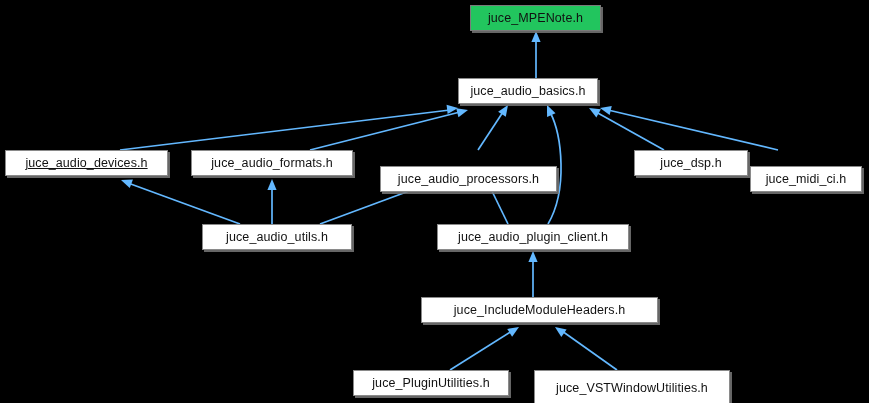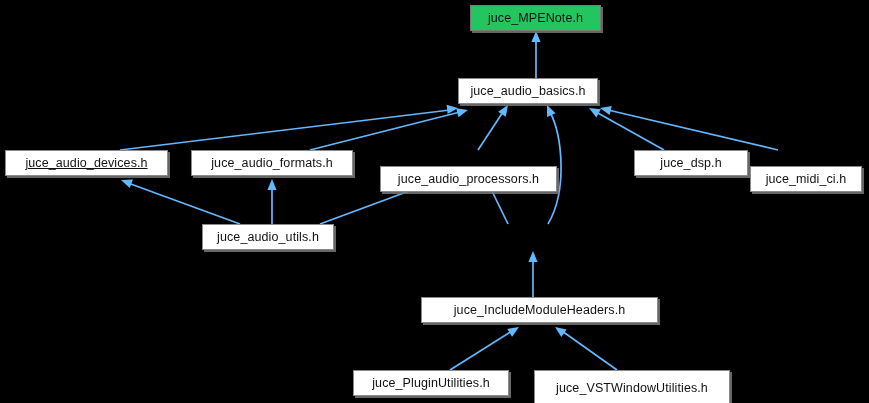--- a/index.html
+++ b/index.html
@@ -62,22 +62,25 @@
     </div>
     <div class="node" style="left: 380px; top: 150px; width: 177px; height: 26px; margin-top: 16px;">
       <span>juce_audio_processors.h</span>
     </div>
     <div class="node" style="left: 634px; top: 150px; width: 114px; height: 26px;">
       <span>juce_dsp.h</span>
     </div>
     <div class="node" style="left: 750px; top: 150px; width: 112px; height: 26px; margin-top: 16px;">
       <span>juce_midi_ci.h</span>
     </div>
-    <div class="node" style="left: 202px; top: 224px; width: 132px; height: 26px;">
+    <div class="node" style="left: 202px; top: 224px; width: 150px; height: 26px;">
       <span>juce_audio_utils.h</span>
+    </div>
+    <div class="node" style="left: 437px; top: 224px; width: 192px; height: 26px;">
+      <span>juce_audio_plugin_client.h</span>
     </div>
     <div class="node" style="left: 421px; top: 297px; width: 237px; height: 26px;">
       <span>juce_IncludeModuleHeaders.h</span>
     </div>
     <div class="node" style="left: 353px; top: 370px; width: 156px; height: 26px;">
       <span>juce_PluginUtilities.h</span>
     </div>
     <div class="node" style="left: 534px; top: 370px; width: 196px; height: 36px; text-align: center;">
       <span>juce_VSTWindowUtilities.h</span>
     </div>

